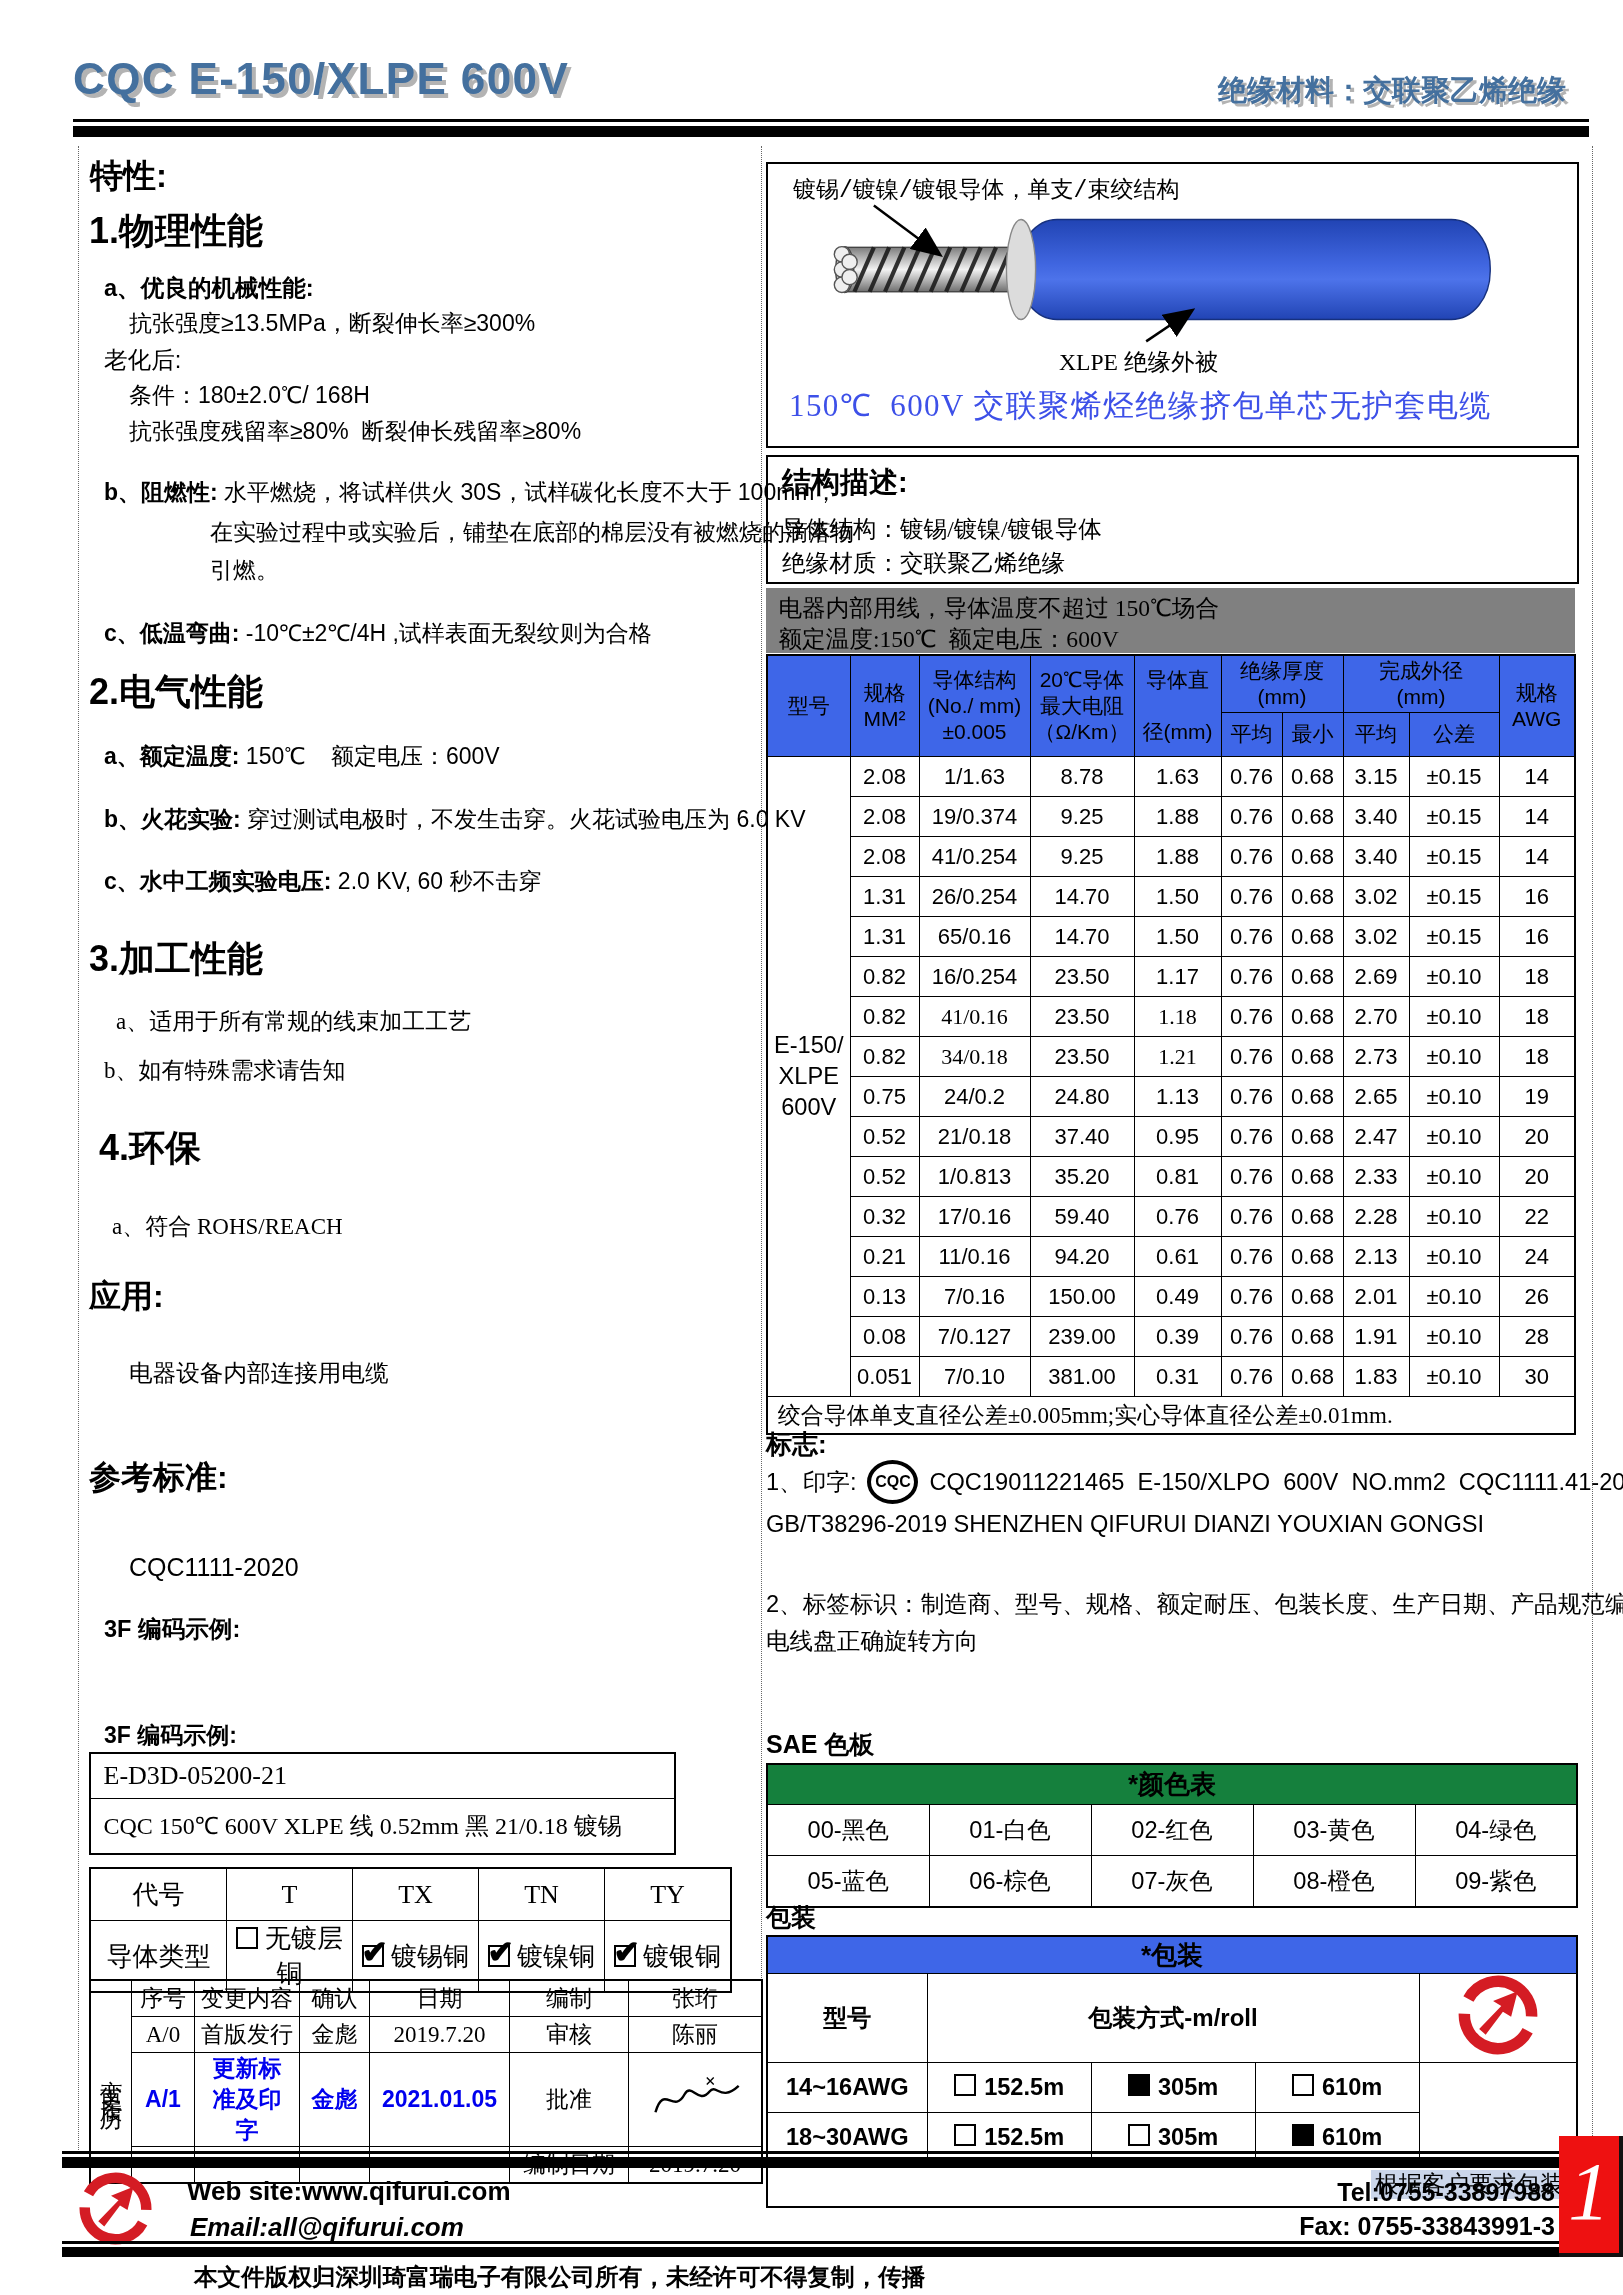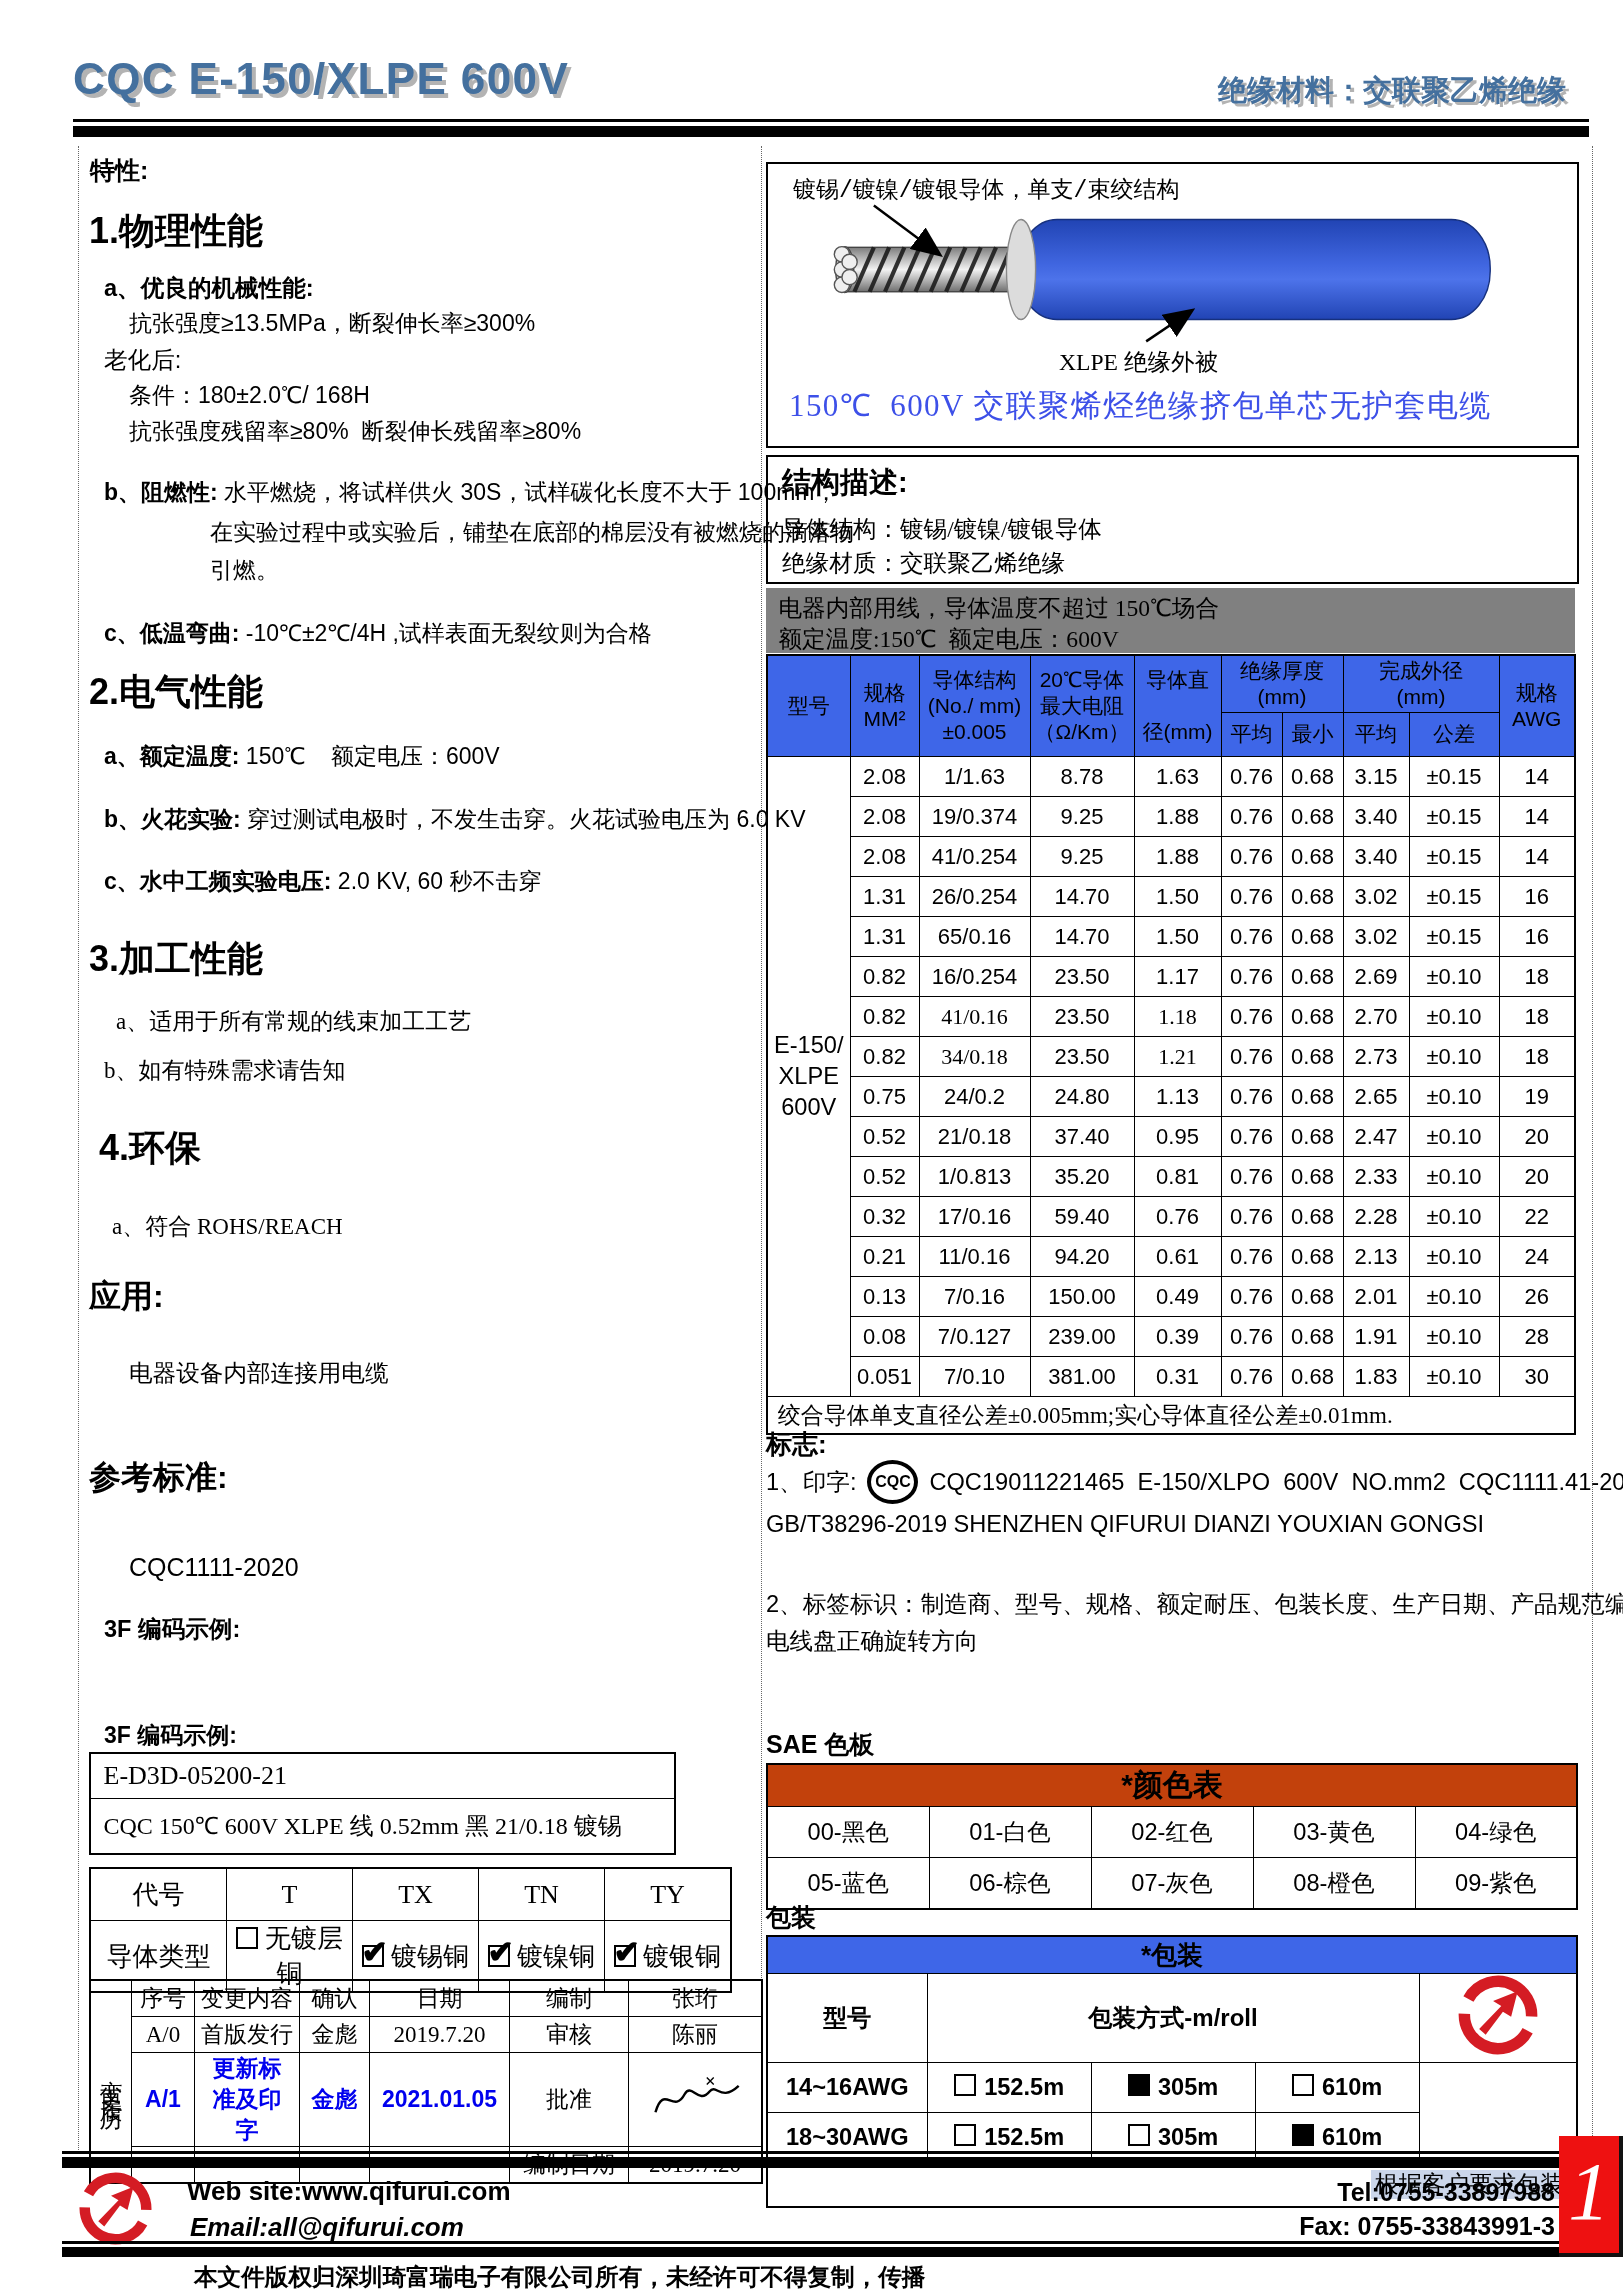--- a/index.html
+++ b/index.html
@@ -17,21 +17,21 @@
   .hr-b{left:73px;width:1516px;top:126px;height:11px;background:#000;}
 
   
   .frame{left:78px;top:146px;width:1513px;height:2004px;border-left:1.4px dotted #666;border-right:1.4px dotted #666;}
   .vdiv{left:761px;top:146px;height:2004px;width:0;border-left:1.4px dotted #666;}
 
   
   .fs33{font-size:23px;} .fs34{font-size:23.6px;} .fs36{font-size:25px;}
   .h1{font-size:36px;font-weight:bold;}
   .h2{font-size:32px;font-weight:bold;}
-  .h3{font-size:25px;font-weight:bold;}
+  .h3{font-size:33px;font-weight:bold;}
 
   
   .code-box{left:89px;top:1752px;width:583px;border:2.1px solid #000;}
   .code-box .r1{border-bottom:1.4px solid #000;height:44px;line-height:44px;padding-left:12.5px;font-size:26px;}
   .code-box .r2{height:54px;line-height:54px;padding-left:12.5px;font-size:24px;}
 
   
   table{border-collapse:collapse;table-layout:fixed;}
   td,th{border:1.4px solid #000;text-align:center;vertical-align:middle;padding:0;overflow:hidden;}
   .outer{border:2.1px solid #000;}
@@ -74,21 +74,21 @@
   .spec-table tbody td{height:39px;}
   .spec-table .model-cell{white-space:pre-line;font-size:23.6px;line-height:1.3;}
   .spec-table tfoot td{height:36px;text-align:left;padding-left:9.7px;font-size:23px;font-family:"Liberation Serif",serif;}
 
   
   .marks-line{display:flex;align-items:center;gap:11px;}
   .cqc-badge{display:inline-flex;align-items:center;justify-content:center;width:43px;height:36px;border:4.9px solid #000;border-radius:50%;font-size:16px;font-weight:800;letter-spacing:0;}
 
   
   .sae-table{left:766px;top:1763px;width:809px;}
-  .sae-table .title{background:#c2410c;height:39px;font-size:30px;font-weight:bold;}
+  .sae-table .title{background:#15803d;height:39px;font-size:26px;font-weight:bold;}
   .sae-table td{height:50px;font-size:23.6px;}
   .pkg-table{left:766px;top:1935px;width:809px;}
   .pkg-table .title{background:#3E66E8;height:36px;font-size:26px;font-weight:bold;}
   .pkg-table .hd{height:33px;font-size:24px;font-weight:bold;}
   .pkg-table td{font-size:23.6px;}
   .pkg-table .pkg-model{font-weight:bold;height:49px;}
   .sq{display:inline-block;width:18px;height:18px;border:2.8px solid #000;vertical-align:-1.4px;margin-right:8.3px;}
   .sq.filled{background:#000;}
   .opt-label{font-weight:bold;}
   .pkg-note-cell{text-align:right;padding:5.6px 8.3px !important;font-size:23.6px;font-family:"Liberation Serif",serif;}

